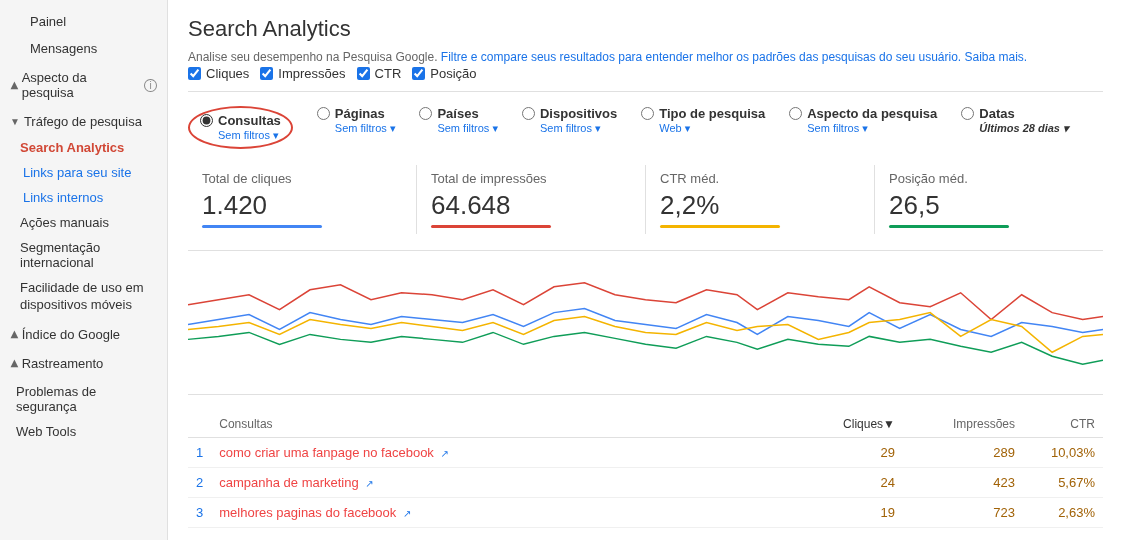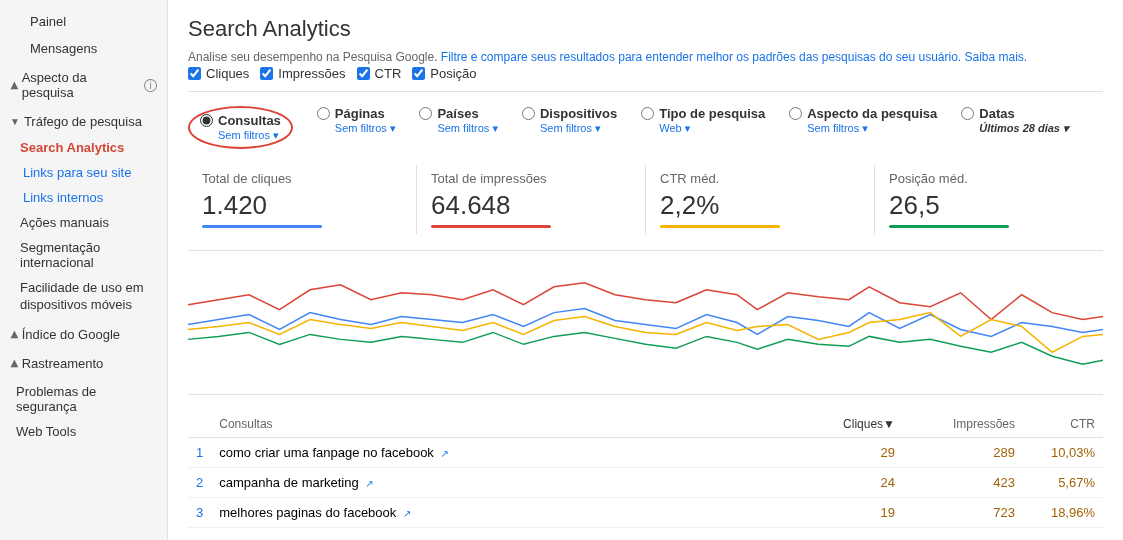--- a/index.html
+++ b/index.html
@@ -184,21 +184,21 @@
     }
     .data-table th.sortable { cursor: pointer; color: #333; }
     .data-table td {
       padding: 7px 8px;
       border-bottom: 1px solid #f0f0f0;
       vertical-align: middle;
     }
     .data-table td.num { text-align: right; color: #a16207; }
     .data-table td.query-num { color: #1a73e8; width: 20px; }
     .data-table td.query-text { color: #333; }
-    .data-table td.query-text a { color: #000000; text-decoration: none; }
+    .data-table td.query-text a { color: #ef4444; text-decoration: none; }
     .data-table td.query-text .ext-icon { font-size: 10px; color: #1a73e8; margin-left: 3px; }
     .col-cliques { text-align: right; margin-top: 32px; }
   </style>
 </head>
 <body>
 
 <div id="sidebar">
   <div class="sidebar-section">
     <div class="sidebar-top-item">Painel</div>
     <div class="sidebar-top-item">Mensagens</div>
@@ -420,17 +420,17 @@
         <td class="num">5,67%</td>
       </tr>
       <tr>
         <td class="query-num">3</td>
         <td class="query-text">
           <a href="#">melhores paginas do facebook</a>
           <span class="ext-icon">↗</span>
         </td>
         <td class="num">19</td>
         <td class="num">723</td>
-        <td class="num">18,96%</td>
+        <td class="num">2,63%</td>
       </tr>
     </tbody>
   </table>
 </div>
 
 </body></html>

